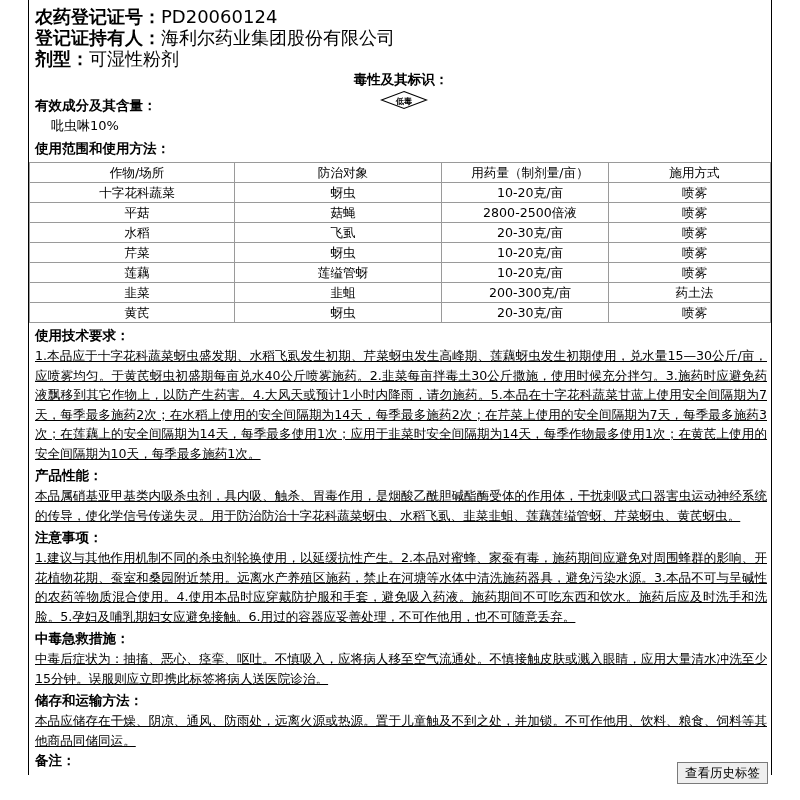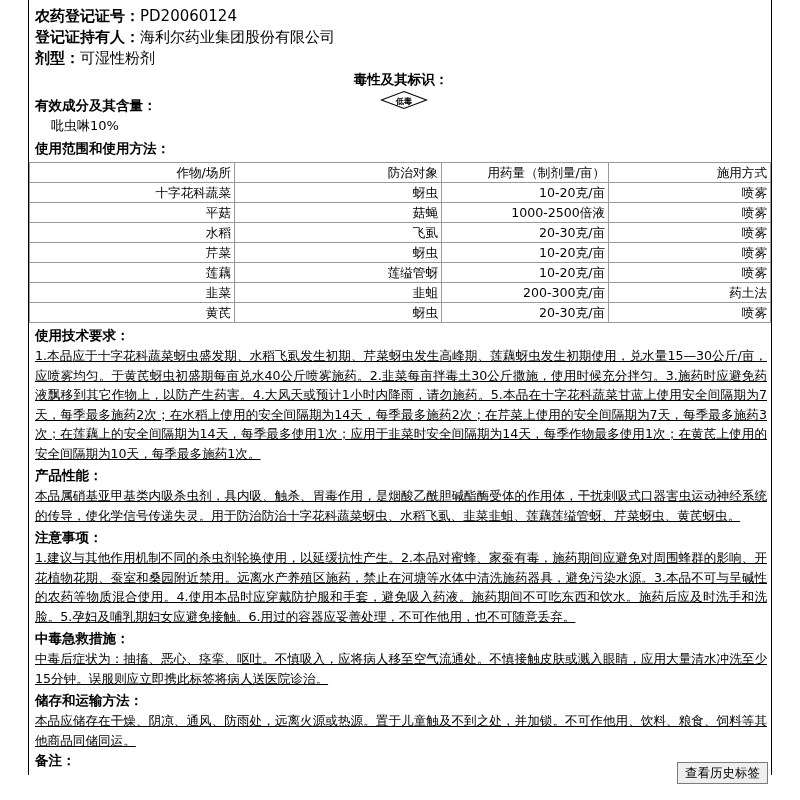--- a/index.html
+++ b/index.html
@@ -28,21 +28,21 @@
     width: 744px;
     border-left: 1px solid #000;
     border-right: 1px solid #000;
     box-sizing: border-box;
     padding: 0px 0px 0px 0px;
   }
   .inner {
     padding: 6px 4px 4px 6px;
   }
   .kv {
-    font-size: 15px;
+    font-size: 18px;
     line-height: 21px;
     white-space: nowrap;
   }
   .kv .k {
     font-weight: bold;
   }
   .kv .v {
     font-weight: normal;
   }
   .tox-row {
@@ -83,21 +83,21 @@
   table.use-table {
     border-collapse: collapse;
     width: 741px;
     margin: 3px 0 2px -6px;
     table-layout: fixed;
   }
   table.use-table td, table.use-table th {
     border: 1px solid #9a9a9a;
     font-size: 12.6px;
     font-weight: normal;
-    text-align: right;
+    text-align: center;
     padding: 1px 3px 1px 13px;
     height: 17px;
     line-height: 16px;
     white-space: nowrap;
     overflow: hidden;
   }
   table.use-table col.c1 { width: 205px; }
   table.use-table col.c2 { width: 207px; }
   table.use-table col.c3 { width: 167px; }
   table.use-table col.c4 { width: 162px; }
@@ -182,21 +182,21 @@
         <tbody>
           <tr>
             <td>十字花科蔬菜</td>
             <td>蚜虫</td>
             <td>10-20克/亩</td>
             <td>喷雾</td>
           </tr>
           <tr>
             <td>平菇</td>
             <td>菇蝇</td>
-            <td>1000-2500倍液</td>
+            <td>2800-2500倍液</td>
             <td>喷雾</td>
           </tr>
           <tr>
             <td>水稻</td>
             <td>飞虱</td>
             <td>20-30克/亩</td>
             <td>喷雾</td>
           </tr>
           <tr>
             <td>芹菜</td>

